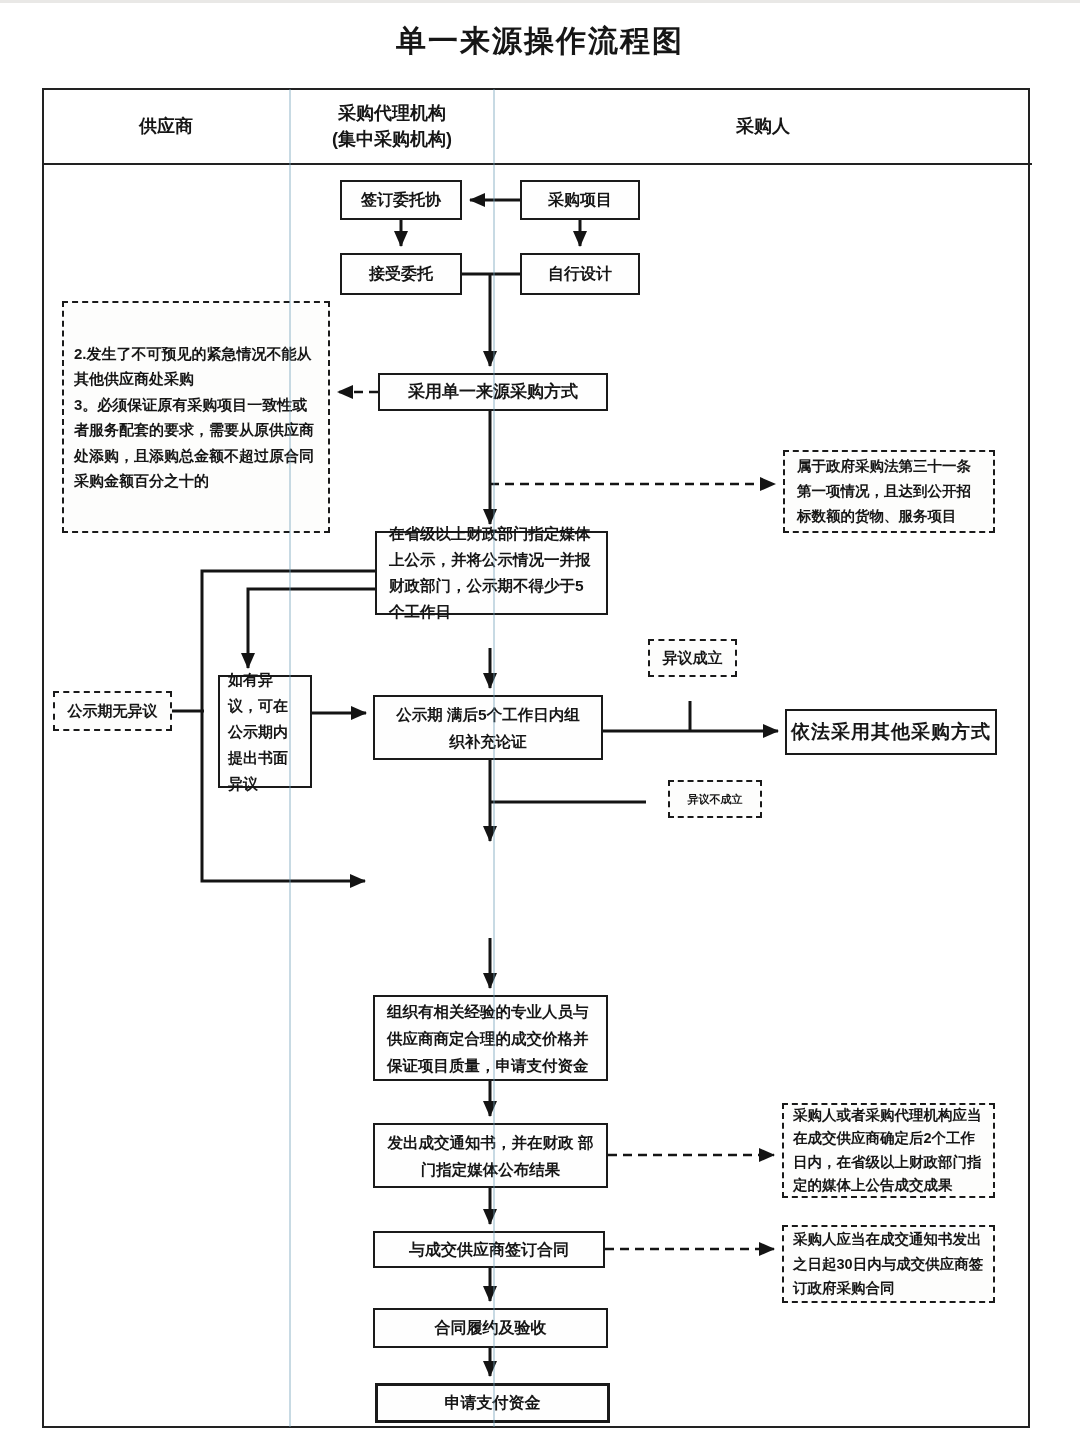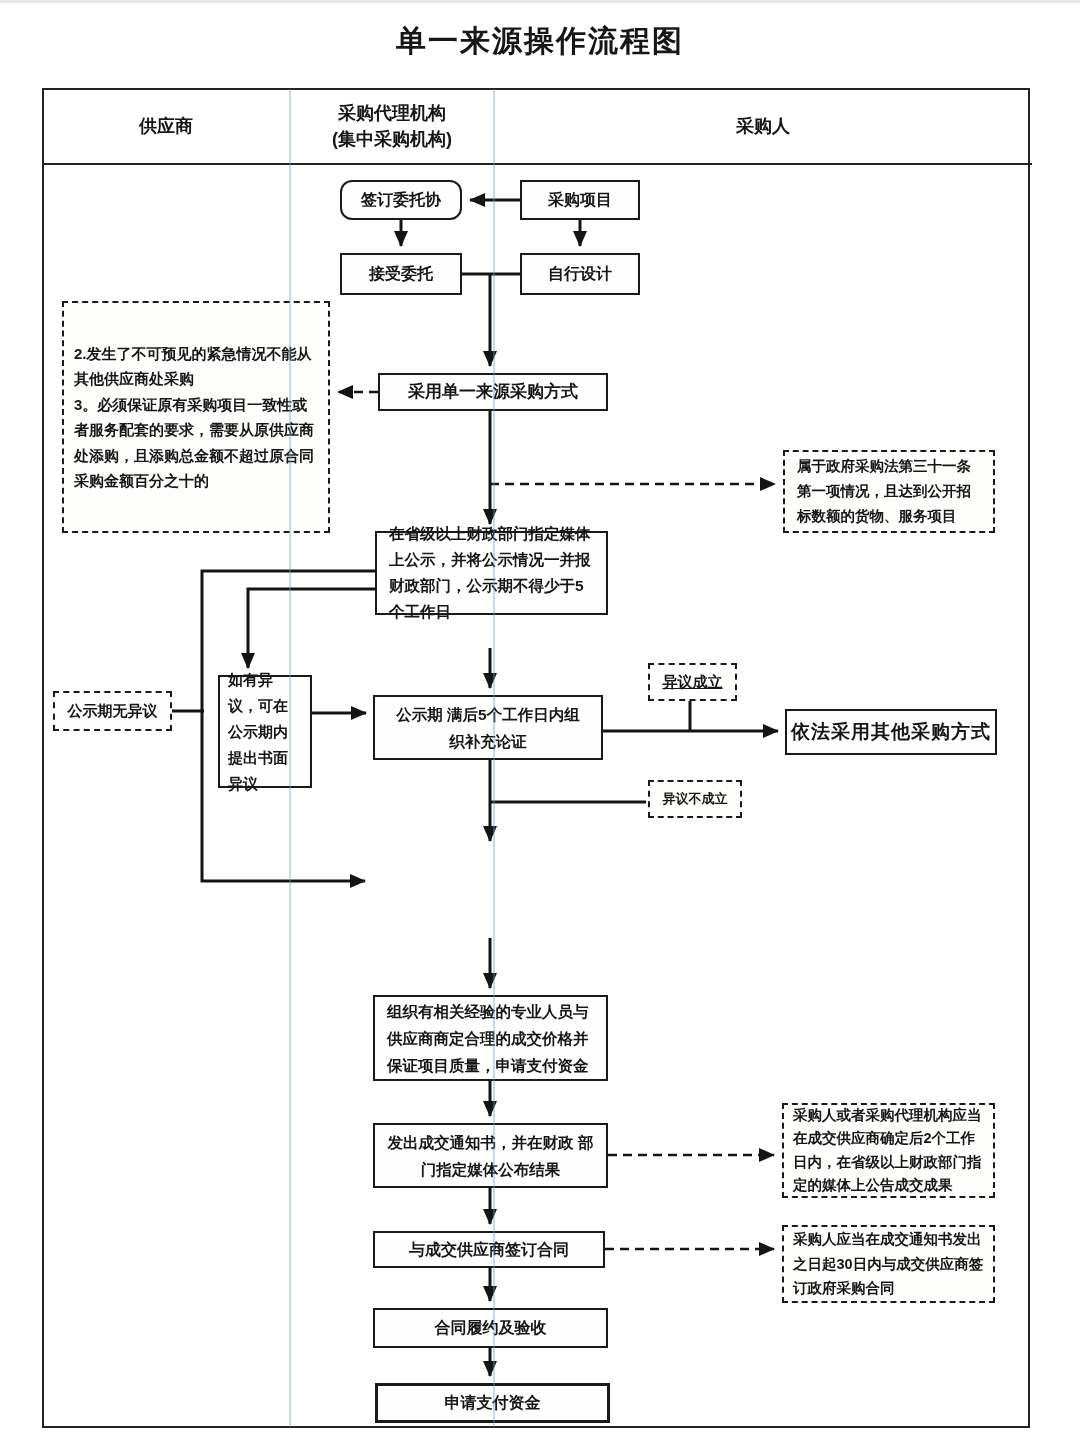--- a/index.html
+++ b/index.html
@@ -88,21 +88,21 @@
     <span>供应商</span>
   </div>
   <div class="col-head" style="left:290px; top:97px; width:204px;">
     <div>采购代理机构</div>
     <div>(集中采购机构)</div>
   </div>
   <div class="col-head" style="left:494px; top:110px; width:538px;">
     <span>采购人</span>
   </div>
 
-  <div class="node" style="left:340px; top:177px; width:122px; height:40px;border-radius:12px;">
+  <div class="node" style="left:340px; top:177px; width:122px; height:40px;">
     <span class="inner">签订委托协</span>
   </div>
 
   <div class="node" style="left:520px; top:177px; width:120px; height:40px;">
     <span class="inner">采购项目</span>
   </div>
 
   <div class="node" style="left:340px; top:250px; width:122px; height:42px;">
     <span class="inner">接受委托</span>
   </div>
@@ -135,29 +135,29 @@
   </div>
 
   <div class="node para" style="left:218px; top:672px; width:94px; height:113px; font-size:15px; line-height:26px;">
     <span class="inner" style="padding:0 8px;">如有异议，可在公示期内提出书面异议</span>
   </div>
 
   <div class="node" style="left:373px; top:692px; width:230px; height:65px; font-size:15.5px; line-height:27px;">
     <span class="inner" style="padding:0 14px;">公示期 满后5个工作日内组织补充论证</span>
   </div>
 
-  <div class="node dashed" style="left:648px; top:660px; width:89px; height:38px; font-size:15px;text-decoration:underline;">
+  <div class="node dashed" style="left:648px; top:636px; width:89px; height:38px; font-size:15px;">
     <span class="inner">异议成立</span>
   </div>
 
   <div class="node big" style="left:785px; top:706px; width:212px; height:46px;">
     <span class="inner">依法采用其他采购方式</span>
   </div>
 
-  <div class="node dashed" style="left:648px; top:777px; width:94px; height:38px; font-size:13px;">
+  <div class="node dashed" style="left:668px; top:777px; width:94px; height:38px; font-size:11px;">
     <span class="inner">异议不成立</span>
   </div>
 
 
   <div class="node para" style="left:373px; top:992px; width:235px; height:86px; font-size:15.5px; line-height:27px;">
     <span class="inner">组织有相关经验的专业人员与供应商商定合理的成交价格并保证项目质量，申请支付资金</span>
   </div>
 
   <div class="node" style="left:373px; top:1120px; width:235px; height:65px; font-size:15.5px; line-height:27px;">
     <span class="inner" style="padding:0 12px;">发出成交通知书，并在财政 部门指定媒体公布结果</span>

